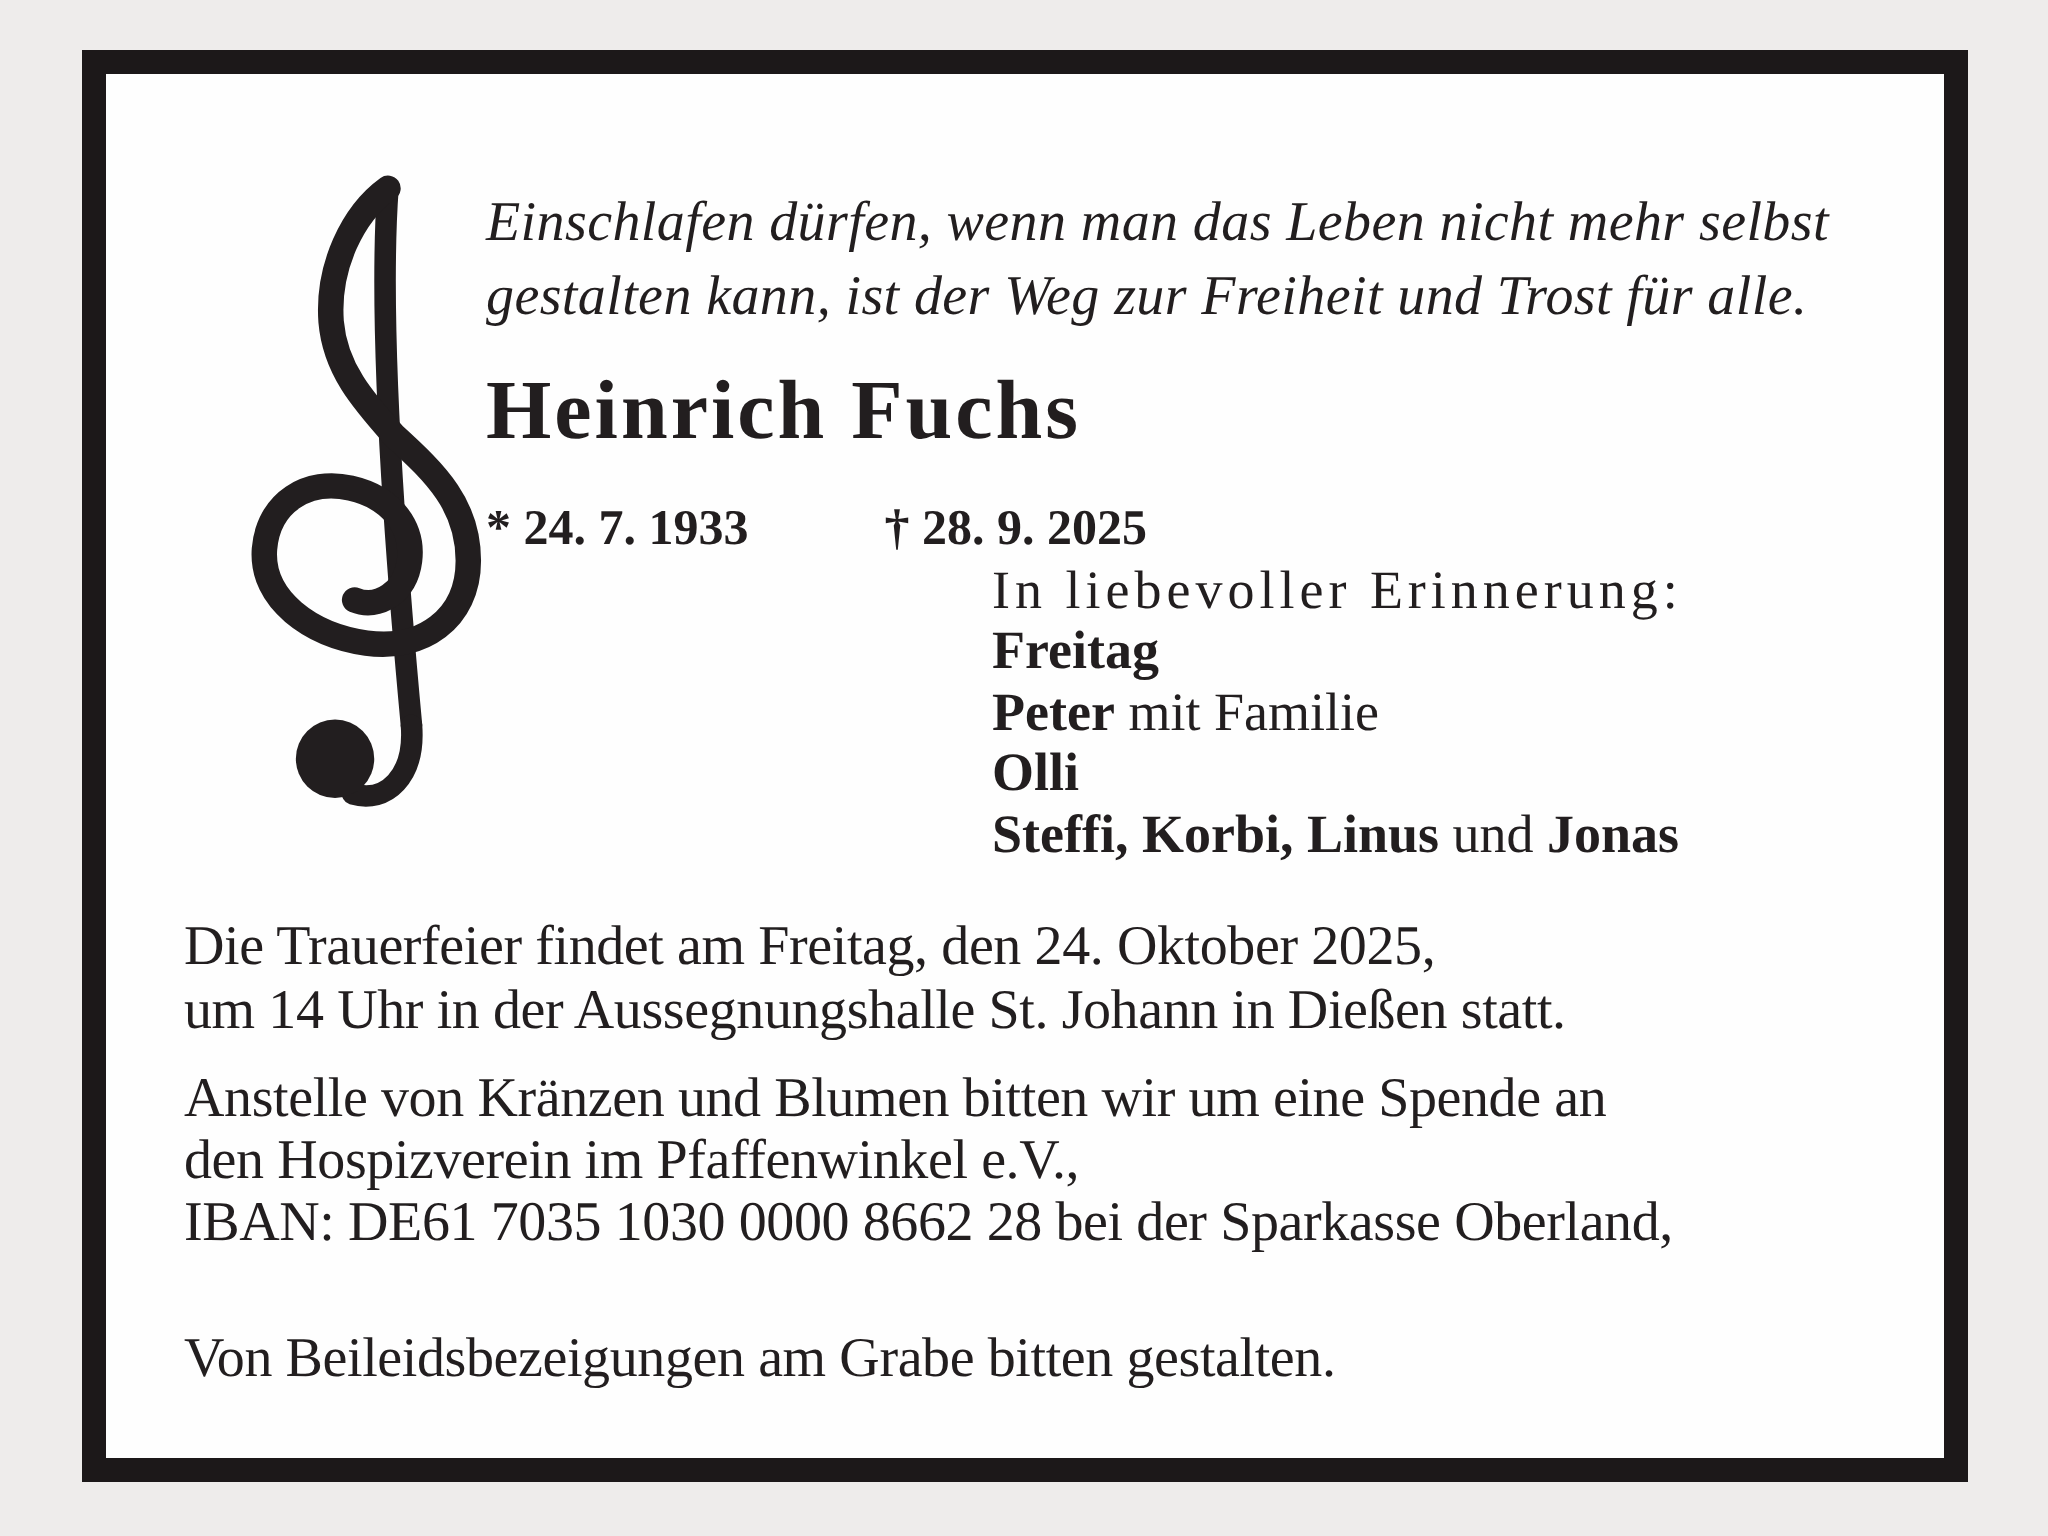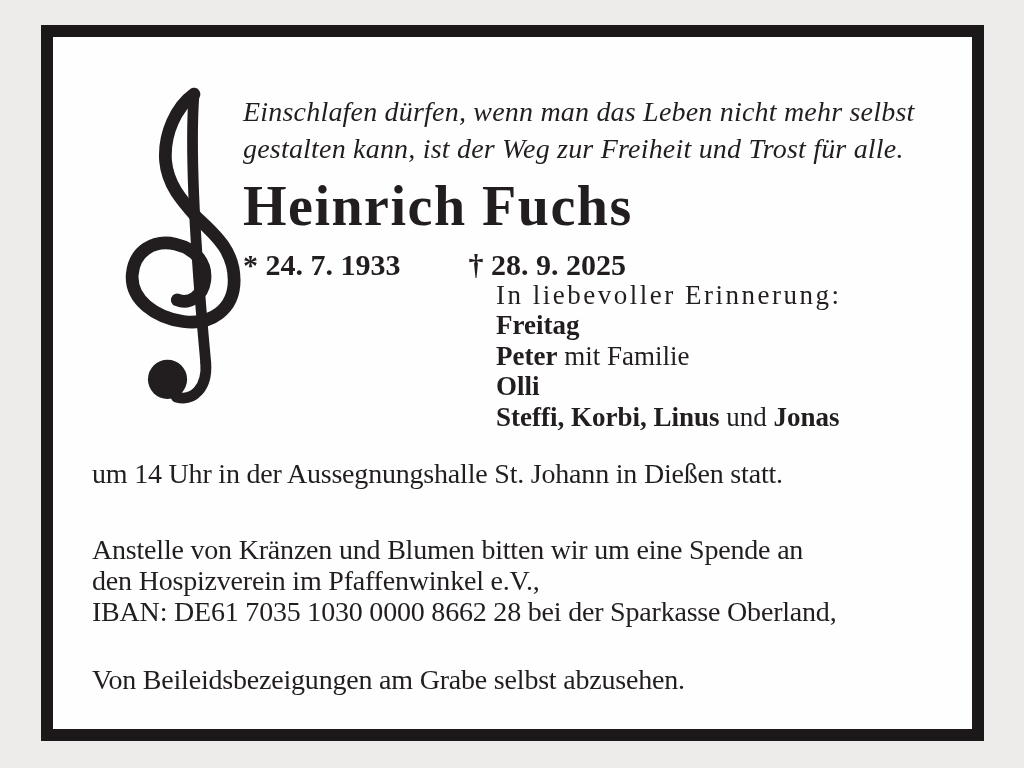--- a/index.html
+++ b/index.html
@@ -39,29 +39,29 @@
   }
   .quote-line {
     font-style: italic;
     font-size: 28px;
     line-height: 37px;
     white-space: nowrap;
     letter-spacing: 0.2px;
   }
   .deceased-name {
     margin: 9px 0 0 0;
-    font-size: 56px;
+    font-size: 42px;
     line-height: 60px;
     font-weight: 700;
     letter-spacing: 1.5px;
     white-space: nowrap;
   }
   .dates {
     margin-top: 14px;
-    font-size: 30px;
+    font-size: 25px;
     line-height: 30px;
     font-weight: 700;
     white-space: nowrap;
     font-family: Liberation Serif, serif;
   }
   .dates .death {
     margin-left: 68px;
   }
   .mourners {
     position: absolute;
@@ -124,26 +124,27 @@
 
   <div class="mourners">
     <div class="mourners-heading">In liebevoller Erinnerung:</div>
     <div class="mourner-line"><b>Freitag</b></div>
     <div class="mourner-line"><b>Peter</b><span> mit Familie</span></div>
     <div class="mourner-line"><b>Olli</b></div>
     <div class="mourner-line"><b>Steffi, Korbi, Linus</b><span> und </span><b>Jonas</b></div>
   </div>
 
   <div class="para para-funeral">
+    <div>Die Trauerfeier findet am Freitag, den 24. Oktober 2025,</div>
     <div>um 14 Uhr in der Aussegnungshalle St. Johann in Dießen statt.</div>
   </div>
 
   <div class="para para-donation">
     <div>Anstelle von Kränzen und Blumen bitten wir um eine Spende an</div>
     <div>den Hospizverein im Pfaffenwinkel e.V.,</div>
     <div>IBAN: DE61 7035 1030 0000 8662 28 bei der Sparkasse Oberland,</div>
   </div>
 
   <div class="para para-condolence">
-    <div>Von Beileidsbezeigungen am Grabe selbst abzusehen.</div>
+    <div>Von Beileidsbezeigungen am Grabe bitten gestalten.</div>
   </div>
 
 </div>
 
 </body></html>

